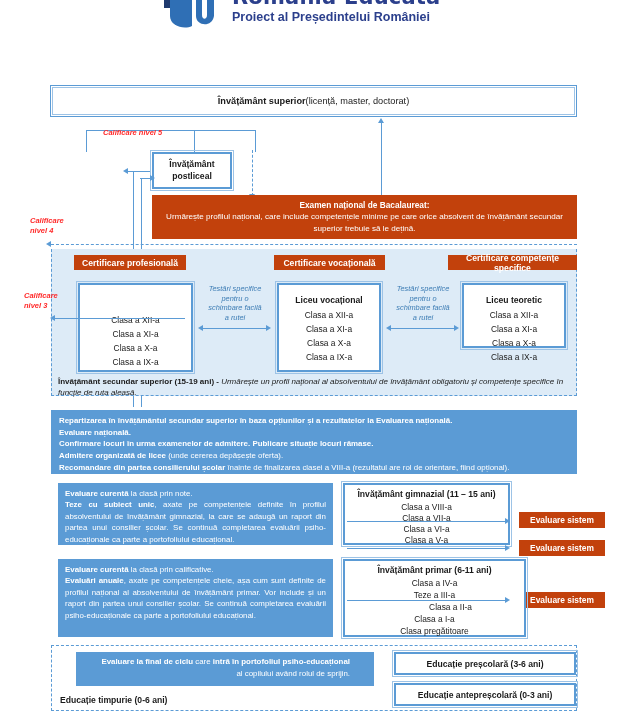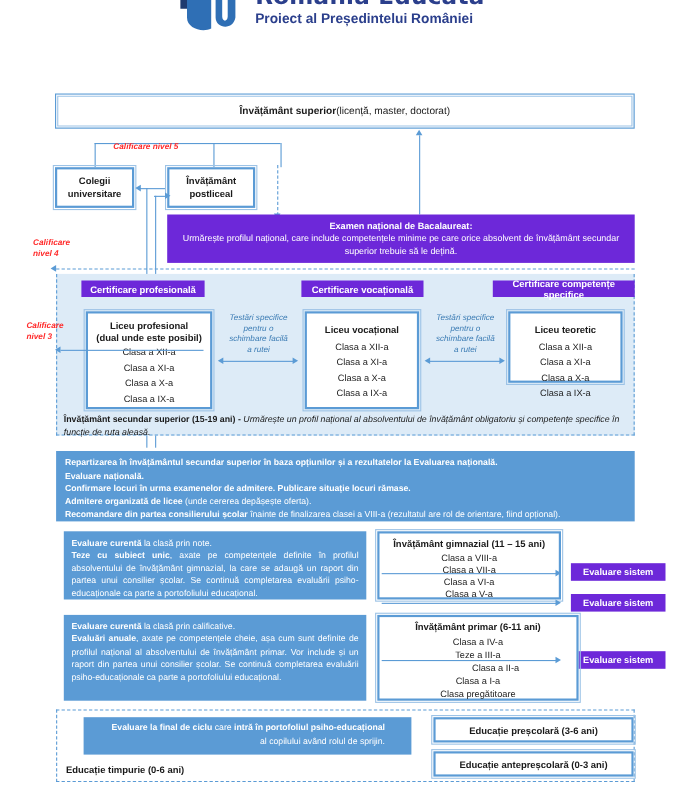--- a/index.html
+++ b/index.html
@@ -31,21 +31,21 @@
   .dbl-box{
     position:absolute;box-sizing:border-box;
     border:1px solid #5b9bd5;background:#ffffff;
     box-shadow:0 0 0 1px #ffffff inset, 0 0 0 2px #9dc3e6 inset;
   }
   .box-white{
     position:absolute;box-sizing:border-box;background:#ffffff;
     border:2px solid #5b9bd5;outline:1px solid #9dc3e6;outline-offset:1px;
   }
   .bar-blue{
-    position:absolute;box-sizing:border-box;background:#6d28d9;color:#ffffff;
+    position:absolute;box-sizing:border-box;background:#c2410c;color:#ffffff;
     display:flex;align-items:center;justify-content:center;text-align:center;
   }
   .panel-lt{
     position:absolute;box-sizing:border-box;background:#ddebf7;
   }
   .dashed{
     position:absolute;box-sizing:border-box;border:1.4px dashed #5b9bd5;background:transparent;
   }
   .line-v{position:absolute;background:#5b9bd5;width:1.2px;}
   .line-h{position:absolute;background:#5b9bd5;height:1.2px;}
@@ -118,24 +118,20 @@
   <div class="line-h" style="left:86px;top:130px;width:169px;"></div>
   <div class="line-v" style="left:86px;top:130px;height:22px;"></div>
   <div class="line-v" style="left:194px;top:130px;height:22px;"></div>
   <div class="line-v" style="left:255px;top:130px;height:22px;"></div>
 
   <div class="red-lbl" style="left:103px;top:128px;width:120px;">Calificare nivel 5</div>
 
   <div class="line-v-d" style="left:252px;top:150px;height:46px;"></div>
   <div class="ah ah-down" style="left:248.6px;top:194px;"></div>
 
-  <div class="box-white" style="left:50px;top:152px;width:72px;height:37px;">
-    <div style="position:absolute;inset:0;display:flex;align-items:center;justify-content:center;text-align:center;font-size:8.6px;font-weight:700;line-height:11.5px;white-space:pre-line;">Colegii
-universitare</div>
-  </div>
 
   <div class="box-white" style="left:152px;top:152px;width:80px;height:37px;">
     <div style="position:absolute;inset:0;display:flex;align-items:center;justify-content:center;text-align:center;font-size:8.6px;font-weight:700;line-height:11.5px;white-space:pre-line;">Învățământ
 postliceal</div>
   </div>
 
   <div class="line-h" style="left:127px;top:171px;width:23px;"></div>
   <div class="ah ah-left" style="left:123px;top:167.8px;"></div>
   <div class="line-h" style="left:140px;top:178px;width:12px;"></div>
   <div class="ah ah-right" style="left:150px;top:174.8px;"></div>
@@ -154,22 +150,20 @@
   <div class="ah ah-left-d" style="left:46px;top:240.8px;"></div>
 
   <div class="panel-lt" style="left:51px;top:249px;width:526px;height:147px;"></div>
   <div class="dashed" style="left:51px;top:249px;width:526px;height:147px;border-top:none;"></div>
 
   <div class="bar-blue cert-bar" style="left:74px;top:255px;width:112px;height:15px;">Certificare profesională</div>
   <div class="bar-blue cert-bar" style="left:274px;top:255px;width:111px;height:15px;">Certificare vocațională</div>
   <div class="bar-blue cert-bar" style="left:448px;top:255px;width:129px;height:15px;">Certificare competențe specifice</div>
 
   <div class="box-white" style="left:78px;top:283px;width:115px;height:89px;">
-    <div class="hs-box-title" style="position:absolute;left:0;top:6px;width:100%;white-space:pre-line;">Liceu profesional
-(dual unde este posibil)</div>
     <div class="hs-grade" style="position:absolute;left:0;top:30px;width:100%;">Clasa a XII-a</div>
     <div class="hs-grade" style="position:absolute;left:0;top:44px;width:100%;">Clasa a XI-a</div>
     <div class="hs-grade" style="position:absolute;left:0;top:58px;width:100%;">Clasa a X-a</div>
     <div class="hs-grade" style="position:absolute;left:0;top:72px;width:100%;">Clasa a IX-a</div>
   </div>
 
   <div class="box-white" style="left:277px;top:283px;width:104px;height:89px;">
     <div class="hs-box-title" style="position:absolute;left:0;top:10px;width:100%;white-space:pre-line;">Liceu vocațional</div>
     <div class="hs-grade" style="position:absolute;left:0;top:25px;width:100%;">Clasa a XII-a</div>
     <div class="hs-grade" style="position:absolute;left:0;top:39px;width:100%;">Clasa a XI-a</div>

